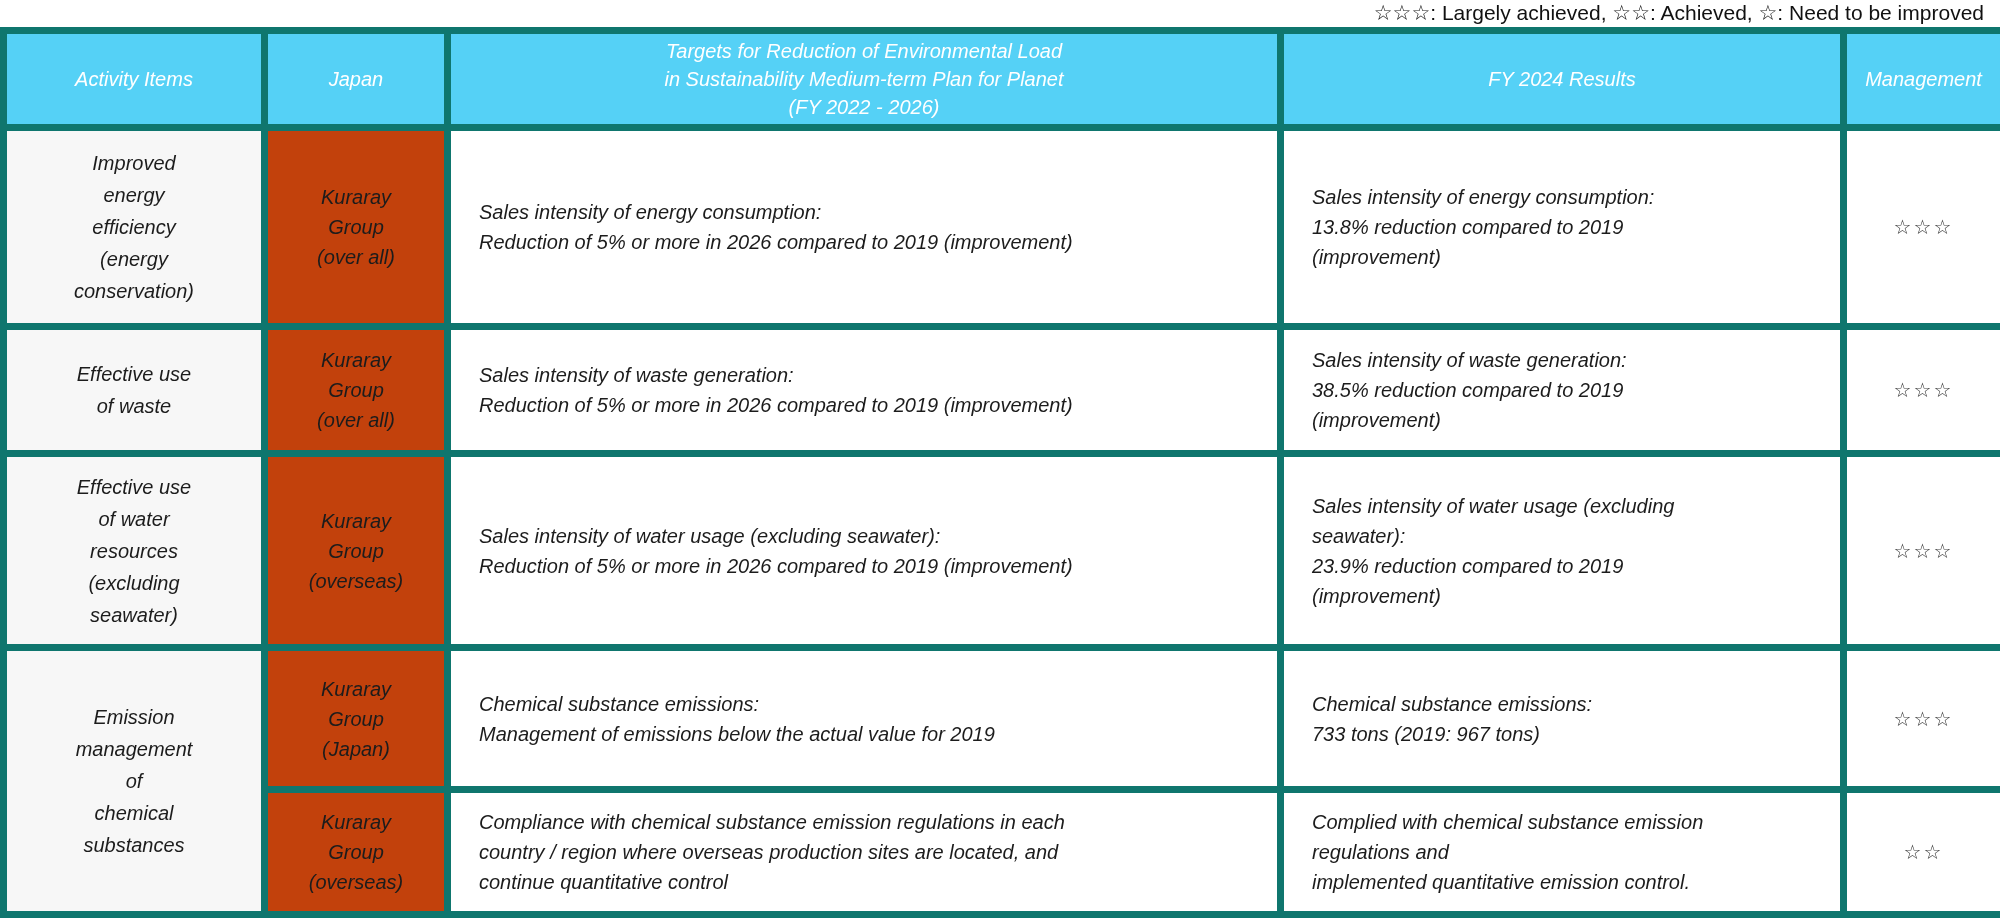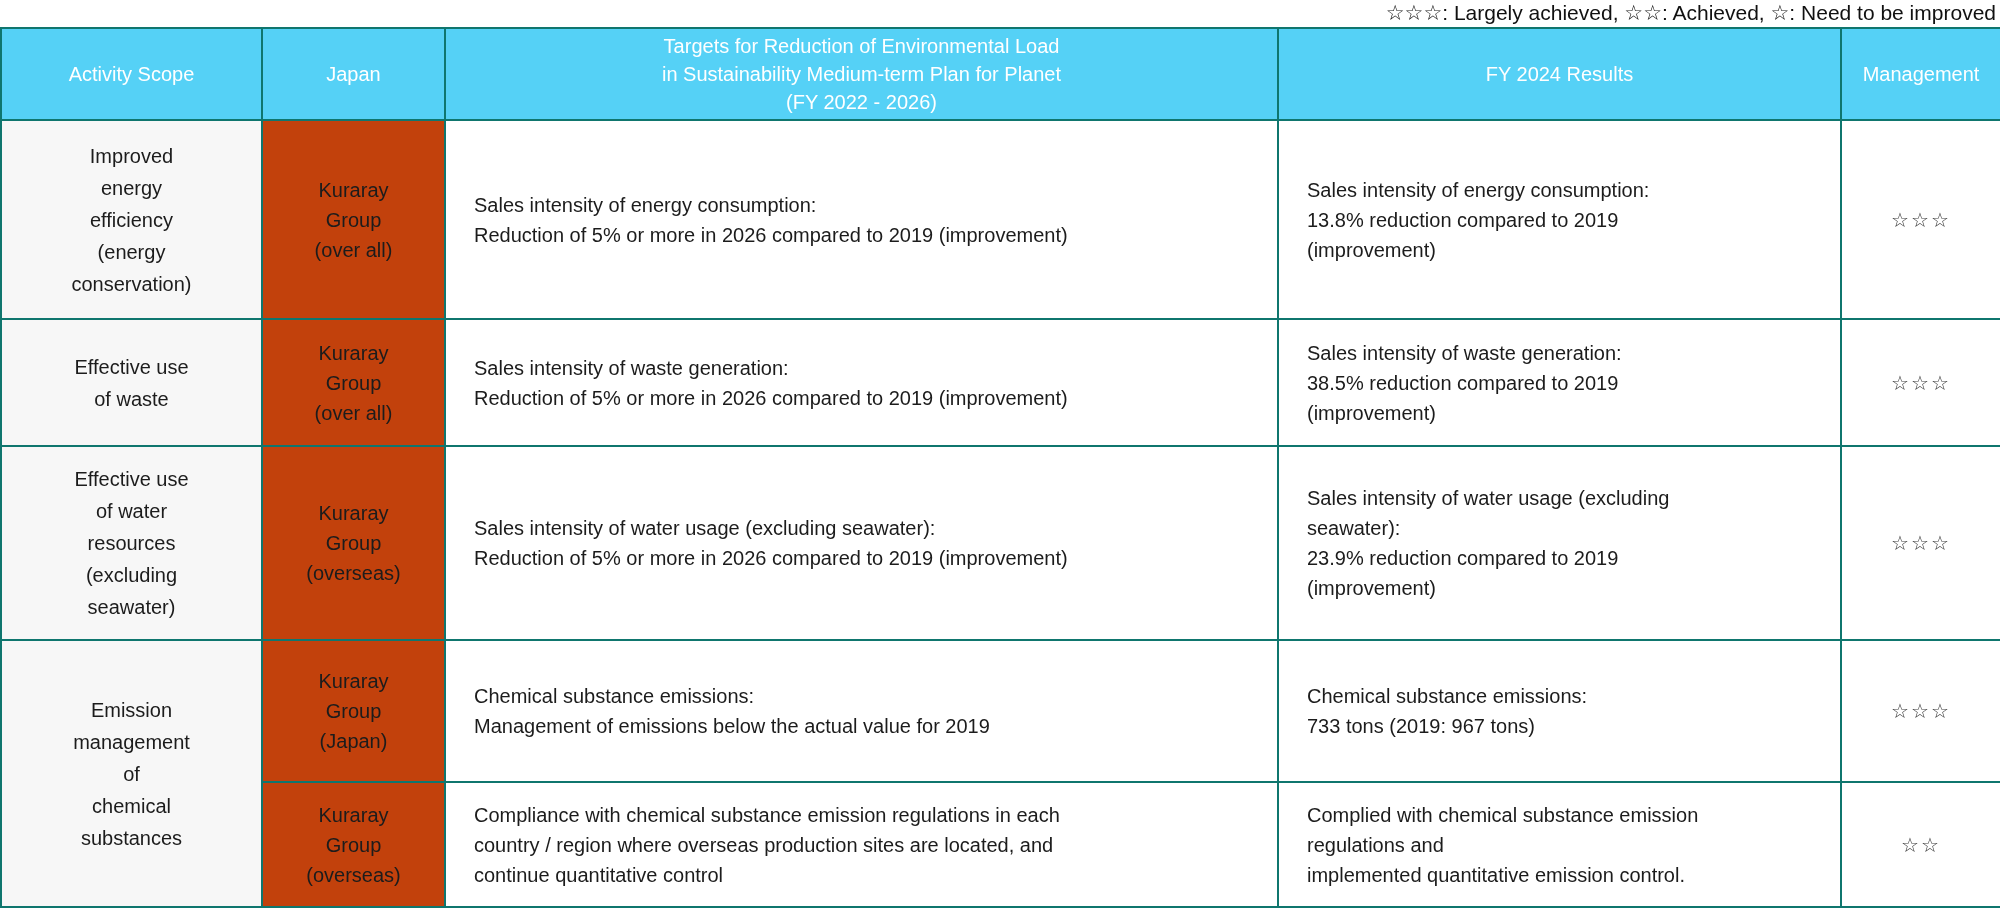--- a/index.html
+++ b/index.html
@@ -5,38 +5,39 @@
   html,body{margin:0;padding:0;}
   body{
     width:2000px;height:920px;
     background:#ffffff;
     font-family:"Liberation Sans","DejaVu Sans",sans-serif;
     color:#1c1c1c;
     overflow:hidden;
   }
   .legend{
     height:27px;
-    padding-right:4px;
+    padding-right:16px;
     text-align:right;
     font-size:21px;
     line-height:26px;
     color:#111111;
     white-space:nowrap;
   }
   table.env-table{
     width:2000px;
     border-collapse:collapse;
     table-layout:fixed;
   }
   table.env-table th, table.env-table td{
-    border:2px solid #0f766e;
+    border:7px solid #0f766e;
     vertical-align:middle;
     font-size:20px;
     white-space:pre-line;
     overflow:hidden;
+    font-style:italic;
   }
   thead th{
     background:#55d1f6;
     color:#ffffff;
     font-weight:400;
     text-align:center;
     height:88px;
     line-height:28px;
     font-size:20.5px;
   }
@@ -80,21 +81,21 @@
 <table class="env-table">
   <colgroup>
     <col style="width:261px">
     <col style="width:183px">
     <col style="width:833px">
     <col style="width:563px">
     <col style="width:160px">
   </colgroup>
   <thead>
     <tr>
-      <th>Activity Scope</th>
+      <th>Activity Items</th>
       <th>Japan</th>
       <th>Targets for Reduction of Environmental Load
 in Sustainability Medium-term Plan for Planet
 (FY 2022 - 2026)</th>
       <th>FY 2024 Results</th>
       <th>Management</th>
     </tr>
   </thead>
   <tbody>
     <tr class="r1">

